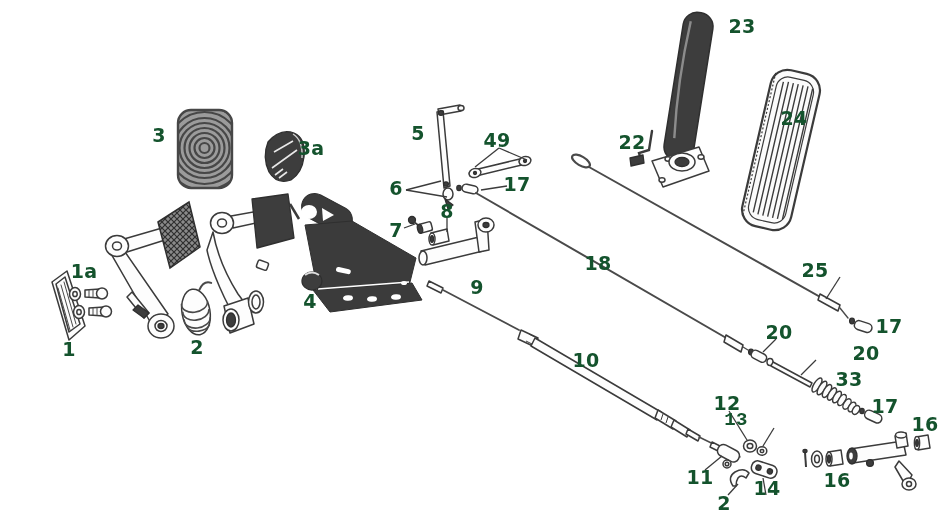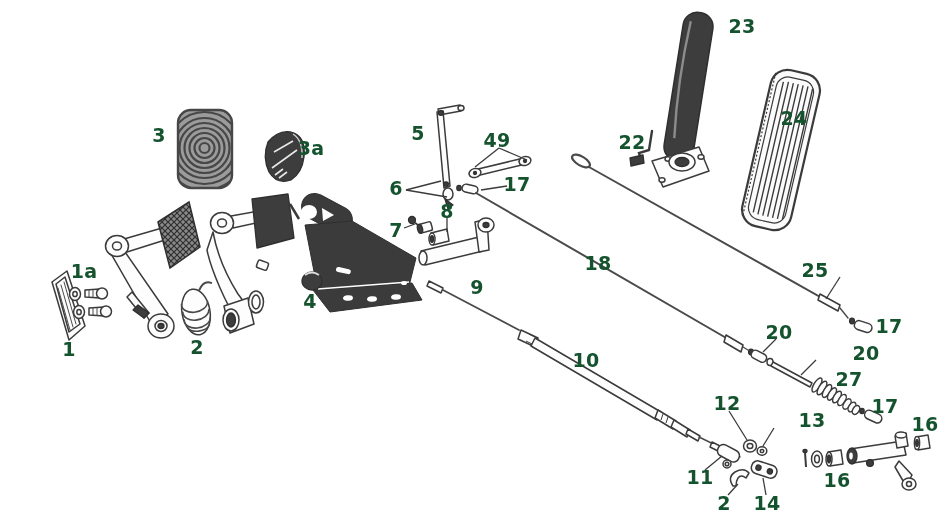--- a/index.html
+++ b/index.html
@@ -334,32 +334,32 @@
       <div class="part-label" style="left: 311px; top: 148px;">3a</div>
       <div class="part-label" style="left: 310px; top: 301px;">4</div>
       <div class="part-label" style="left: 418px; top: 133px;">5</div>
       <div class="part-label" style="left: 396px; top: 188px;">6</div>
       <div class="part-label" style="left: 396px; top: 230px;">7</div>
       <div class="part-label" style="left: 447px; top: 211px;">8</div>
       <div class="part-label" style="left: 477px; top: 287px;">9</div>
       <div class="part-label" style="left: 586px; top: 360px;">10</div>
       <div class="part-label" style="left: 700px; top: 477px;">11</div>
       <div class="part-label" style="left: 727px; top: 403px;">12</div>
-      <div class="part-label" style="left: 812px; top: 420px;">13</div>
-      <div class="part-label" style="left: 767px; top: 503px;">14</div>
+      <div class="part-label" style="left: 736px; top: 420px; font-family: Liberation Mono, monospace;">13</div>
+      <div class="part-label" style="left: 767px; top: 488px;">14</div>
       <div class="part-label" style="left: 724px; top: 503px;">2</div>
       <div class="part-label" style="left: 837px; top: 480px;">16</div>
       <div class="part-label" style="left: 925px; top: 424px;">16</div>
       <div class="part-label" style="left: 517px; top: 184px;">17</div>
       <div class="part-label" style="left: 889px; top: 326px;">17</div>
       <div class="part-label" style="left: 885px; top: 406px;">17</div>
       <div class="part-label" style="left: 598px; top: 243px; margin-top: 20px;">18</div>
       <div class="part-label" style="left: 779px; top: 332px;">20</div>
       <div class="part-label" style="left: 866px; top: 353px;">20</div>
-      <div class="part-label" style="left: 849px; top: 379px;">27</div>
+      <div class="part-label" style="left: 849px; top: 379px;">33</div>
       <div class="part-label" style="left: 632px; top: 142px; text-align: right;">22</div>
       <div class="part-label" style="left: 742px; top: 26px;">23</div>
       <div class="part-label" style="left: 794px; top: 118px;">24</div>
       <div class="part-label" style="left: 799px; top: 270px; margin-left: 16px;">25</div>
       <div class="part-label" style="left: 497px; top: 140px;">49</div>
     </div>
 
 </div>
 
 </body></html>

